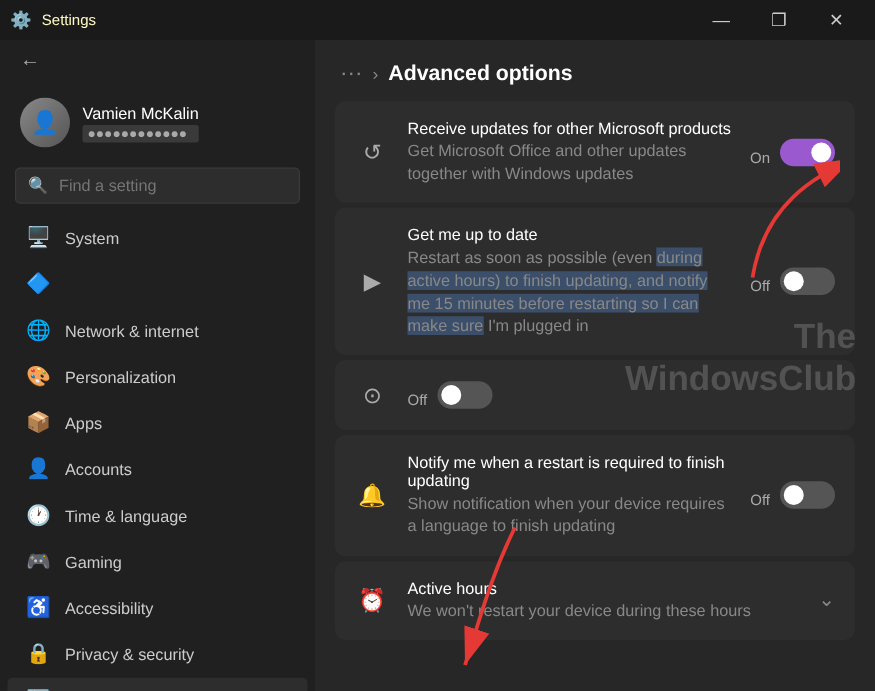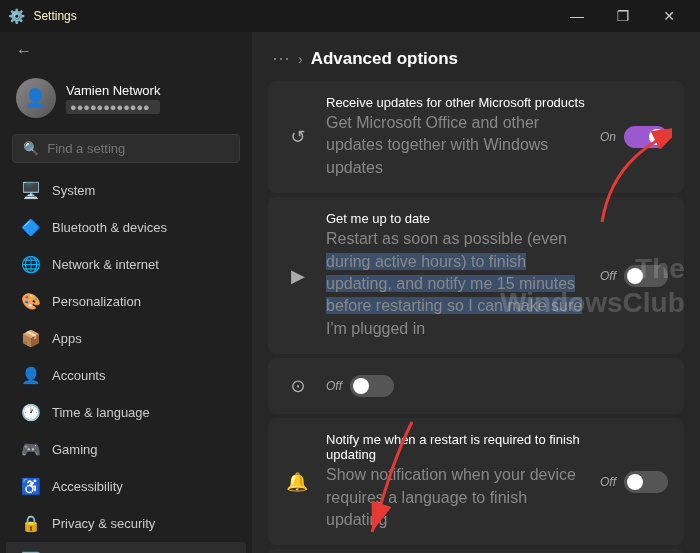--- a/index.html
+++ b/index.html
@@ -206,30 +206,29 @@
     .setting-item-content {
       flex: 1;
     }
     .setting-item-title {
       font-size: 13px;
       color: #fff;
       font-weight: 400;
       margin-bottom: 2px;
     }
     .setting-item-desc {
-      font-size: 16px;
+      font-size: 13px;
       color: #888;
       line-height: 1.4;
     }
     .setting-item-right {
       display: flex;
-      align-items: center;
+      align-items: flex-end;
       gap: 8px;
       flex-shrink: 0;
-      font-style: italic;
     }
     .toggle-label {
       font-size: 12px;
       color: #aaa;
     }
     .toggle {
       width: 44px;
       height: 22px;
       border-radius: 11px;
       display: flex;
@@ -324,39 +323,38 @@
 
   <div class="sidebar">
     <div class="back-btn">
       <span class="back-arrow">←</span>
     </div>
     <div class="sidebar-user">
       <div class="avatar">
         <div class="avatar-img">👤</div>
       </div>
       <div>
-        <div class="user-name">Vamien Network</div>
+        <div class="user-name">Vamien McKalin</div>
         <div class="user-email" style="font-size:11px;color:#aaa;background:#3a3a3a;padding:1px 4px;border-radius:2px;">●●●●●●●●●●●●</div>
       </div>
     </div>
 
     <div class="search-box">
       <span class="search-icon">🔍</span>
       <input type="text" placeholder="Find a setting" style="">
     </div>
 
     <div class="sidebar-scroll">
 
       <div class="nav-item">
         <span class="nav-icon">🖥️</span>
         <span>System</span>
       </div>
       <div class="nav-item">
         <span class="nav-icon">🔷</span>
-        <span>Bluetooth &amp; devices</span>
       </div>
       <div class="nav-item">
         <span class="nav-icon">🌐</span>
         <span>Network &amp; internet</span>
       </div>
       <div class="nav-item">
         <span class="nav-icon">🎨</span>
         <span>Personalization</span>
       </div>
       <div class="nav-item">

